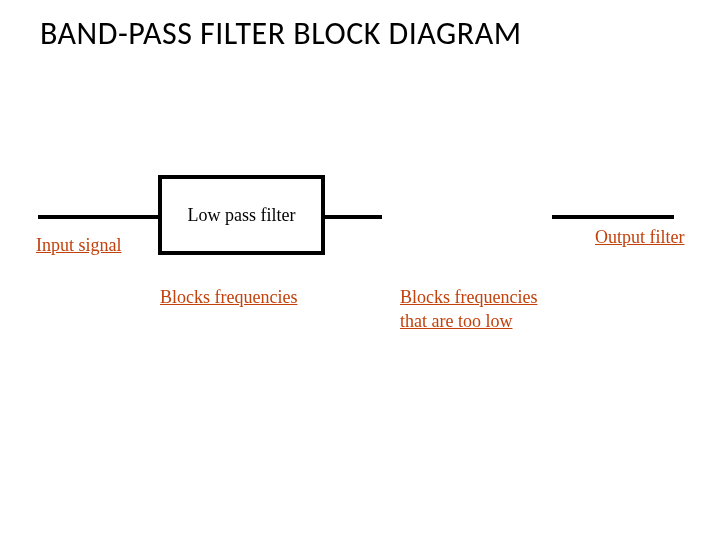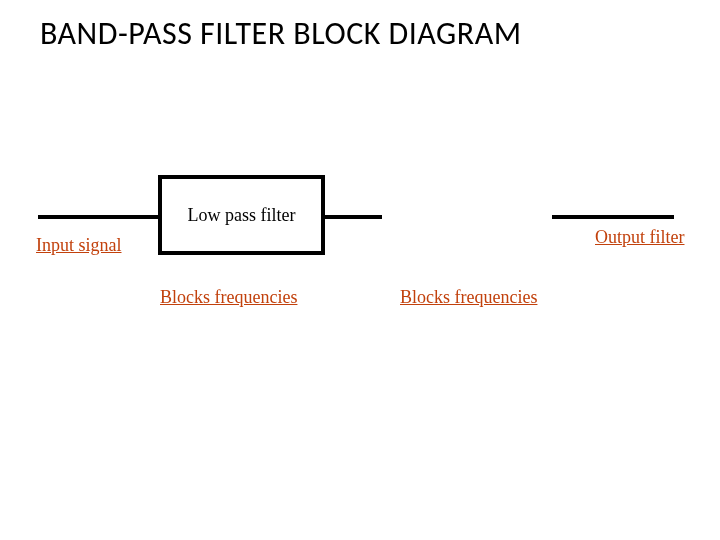--- a/index.html
+++ b/index.html
@@ -77,17 +77,18 @@
     <div class="label label-input nowrap">Input signal</div>
 
     <div class="label label-output nowrap">Output filter</div>
 
     <div class="label label-lpf-desc">
       <div>Blocks frequencies</div>
     </div>
 
     <div class="label label-hpf-desc">
       <div>Blocks frequencies</div>
+      <div>that are too low</div>
     </div>
 
   </div>
 
 </div>
 
 </body></html>

